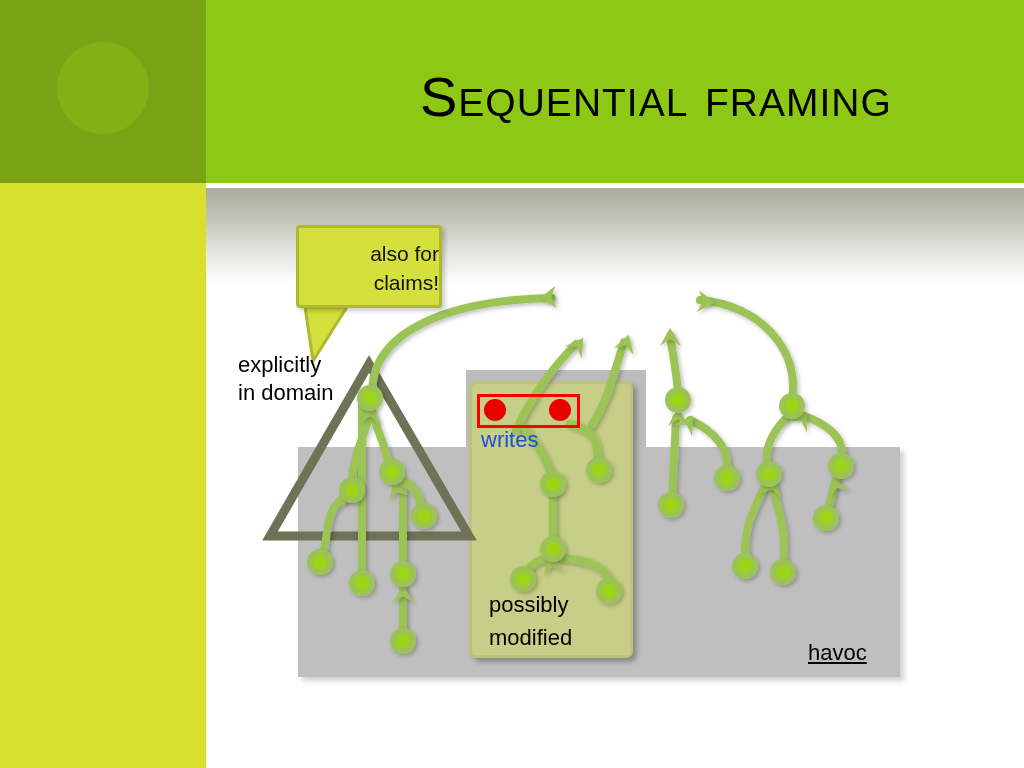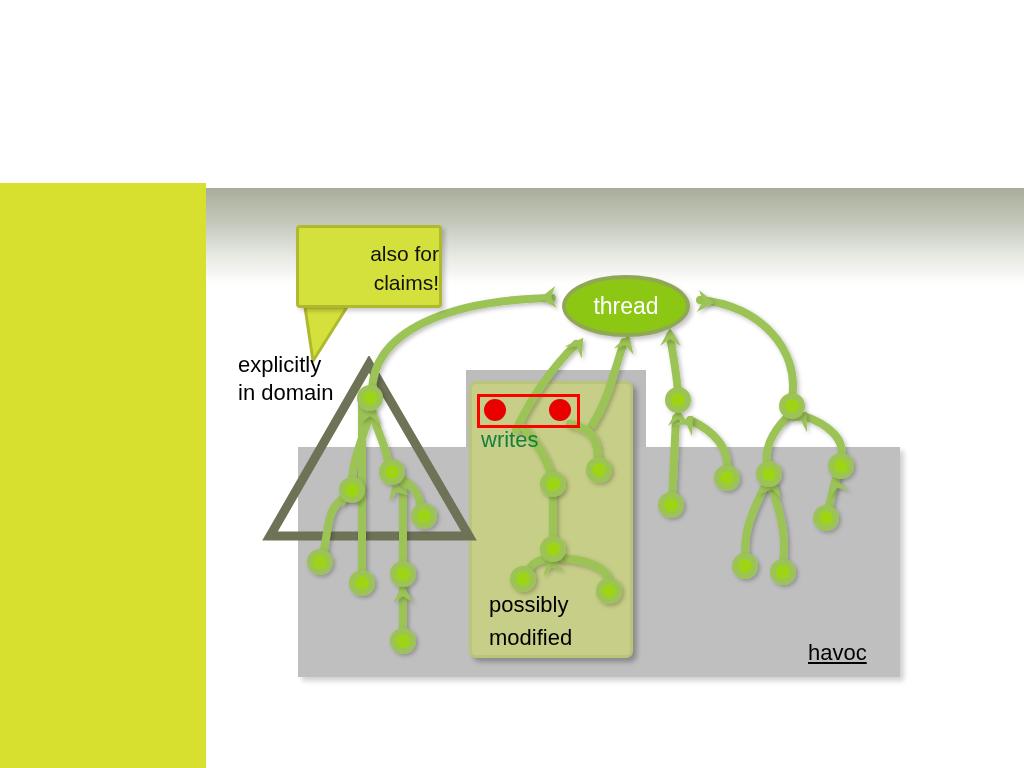--- a/index.html
+++ b/index.html
@@ -211,21 +211,21 @@
     height: 22px;
     border-radius: 50%;
     background: #E90000;
   }
   .red-dot.d1 { left: 484px; top: 399px; }
   .red-dot.d2 { left: 549px; top: 399px; }
   .writes-label {
     position: absolute;
     left: 481px;
     top: 427px;
-    color: #15803d;
+    color: #1d4ed8;
     font-size: 22px;
     text-align: center;
   }
 
   
   .label {
     position: absolute;
     color: #000000;
     white-space: pre;
     margin-top: 8px;
@@ -247,20 +247,26 @@
     top: 632px;
     font-size: 22px;
     text-decoration: underline;
   }
 </style>
 </head>
 <body>
 
 <div id="slide">
 
+  <div class="header-band">
+    <div class="header-left-block">
+      <div class="header-circle"></div>
+    </div>
+    <div class="title">Sequential framing</div>
+  </div>
 
   <div class="side-band"></div>
 
   <div class="content-gradient-top"></div>
   <div class="content-gradient"></div>
 
   <div class="gray-upper"></div>
   <div class="gray-main"></div>
 
   <div class="olive-panel"></div>
@@ -400,23 +406,20 @@
         <circle cx="841" cy="466" r="7" fill="#9ED415"></circle>
       <circle cx="826" cy="518" r="13" fill="#9CC356"></circle>
         <circle cx="826" cy="518" r="7" fill="#9ED415"></circle>
       <circle cx="745" cy="566" r="13" fill="#9CC356"></circle>
         <circle cx="745" cy="566" r="7" fill="#9ED415"></circle>
       <circle cx="783" cy="572" r="13" fill="#9CC356"></circle>
         <circle cx="783" cy="572" r="7" fill="#9ED415"></circle>
     </g>
   </svg>
 
-  <div class="thread-node">
-    <div class="thread-label">thread</div>
-  </div>
 
   <svg class="bubble-tail" viewBox="0 0 60 58">
     <path d="M 6,2 L 48,2 L 14,56 Z" fill="#D4E03B" stroke="#AFB92E" stroke-width="3" stroke-linejoin="round"></path>
   </svg>
   <div class="bubble">
     <div class="bubble-text">also for
 claims!</div>
   </div>
 
   <div class="writes-box"></div>

